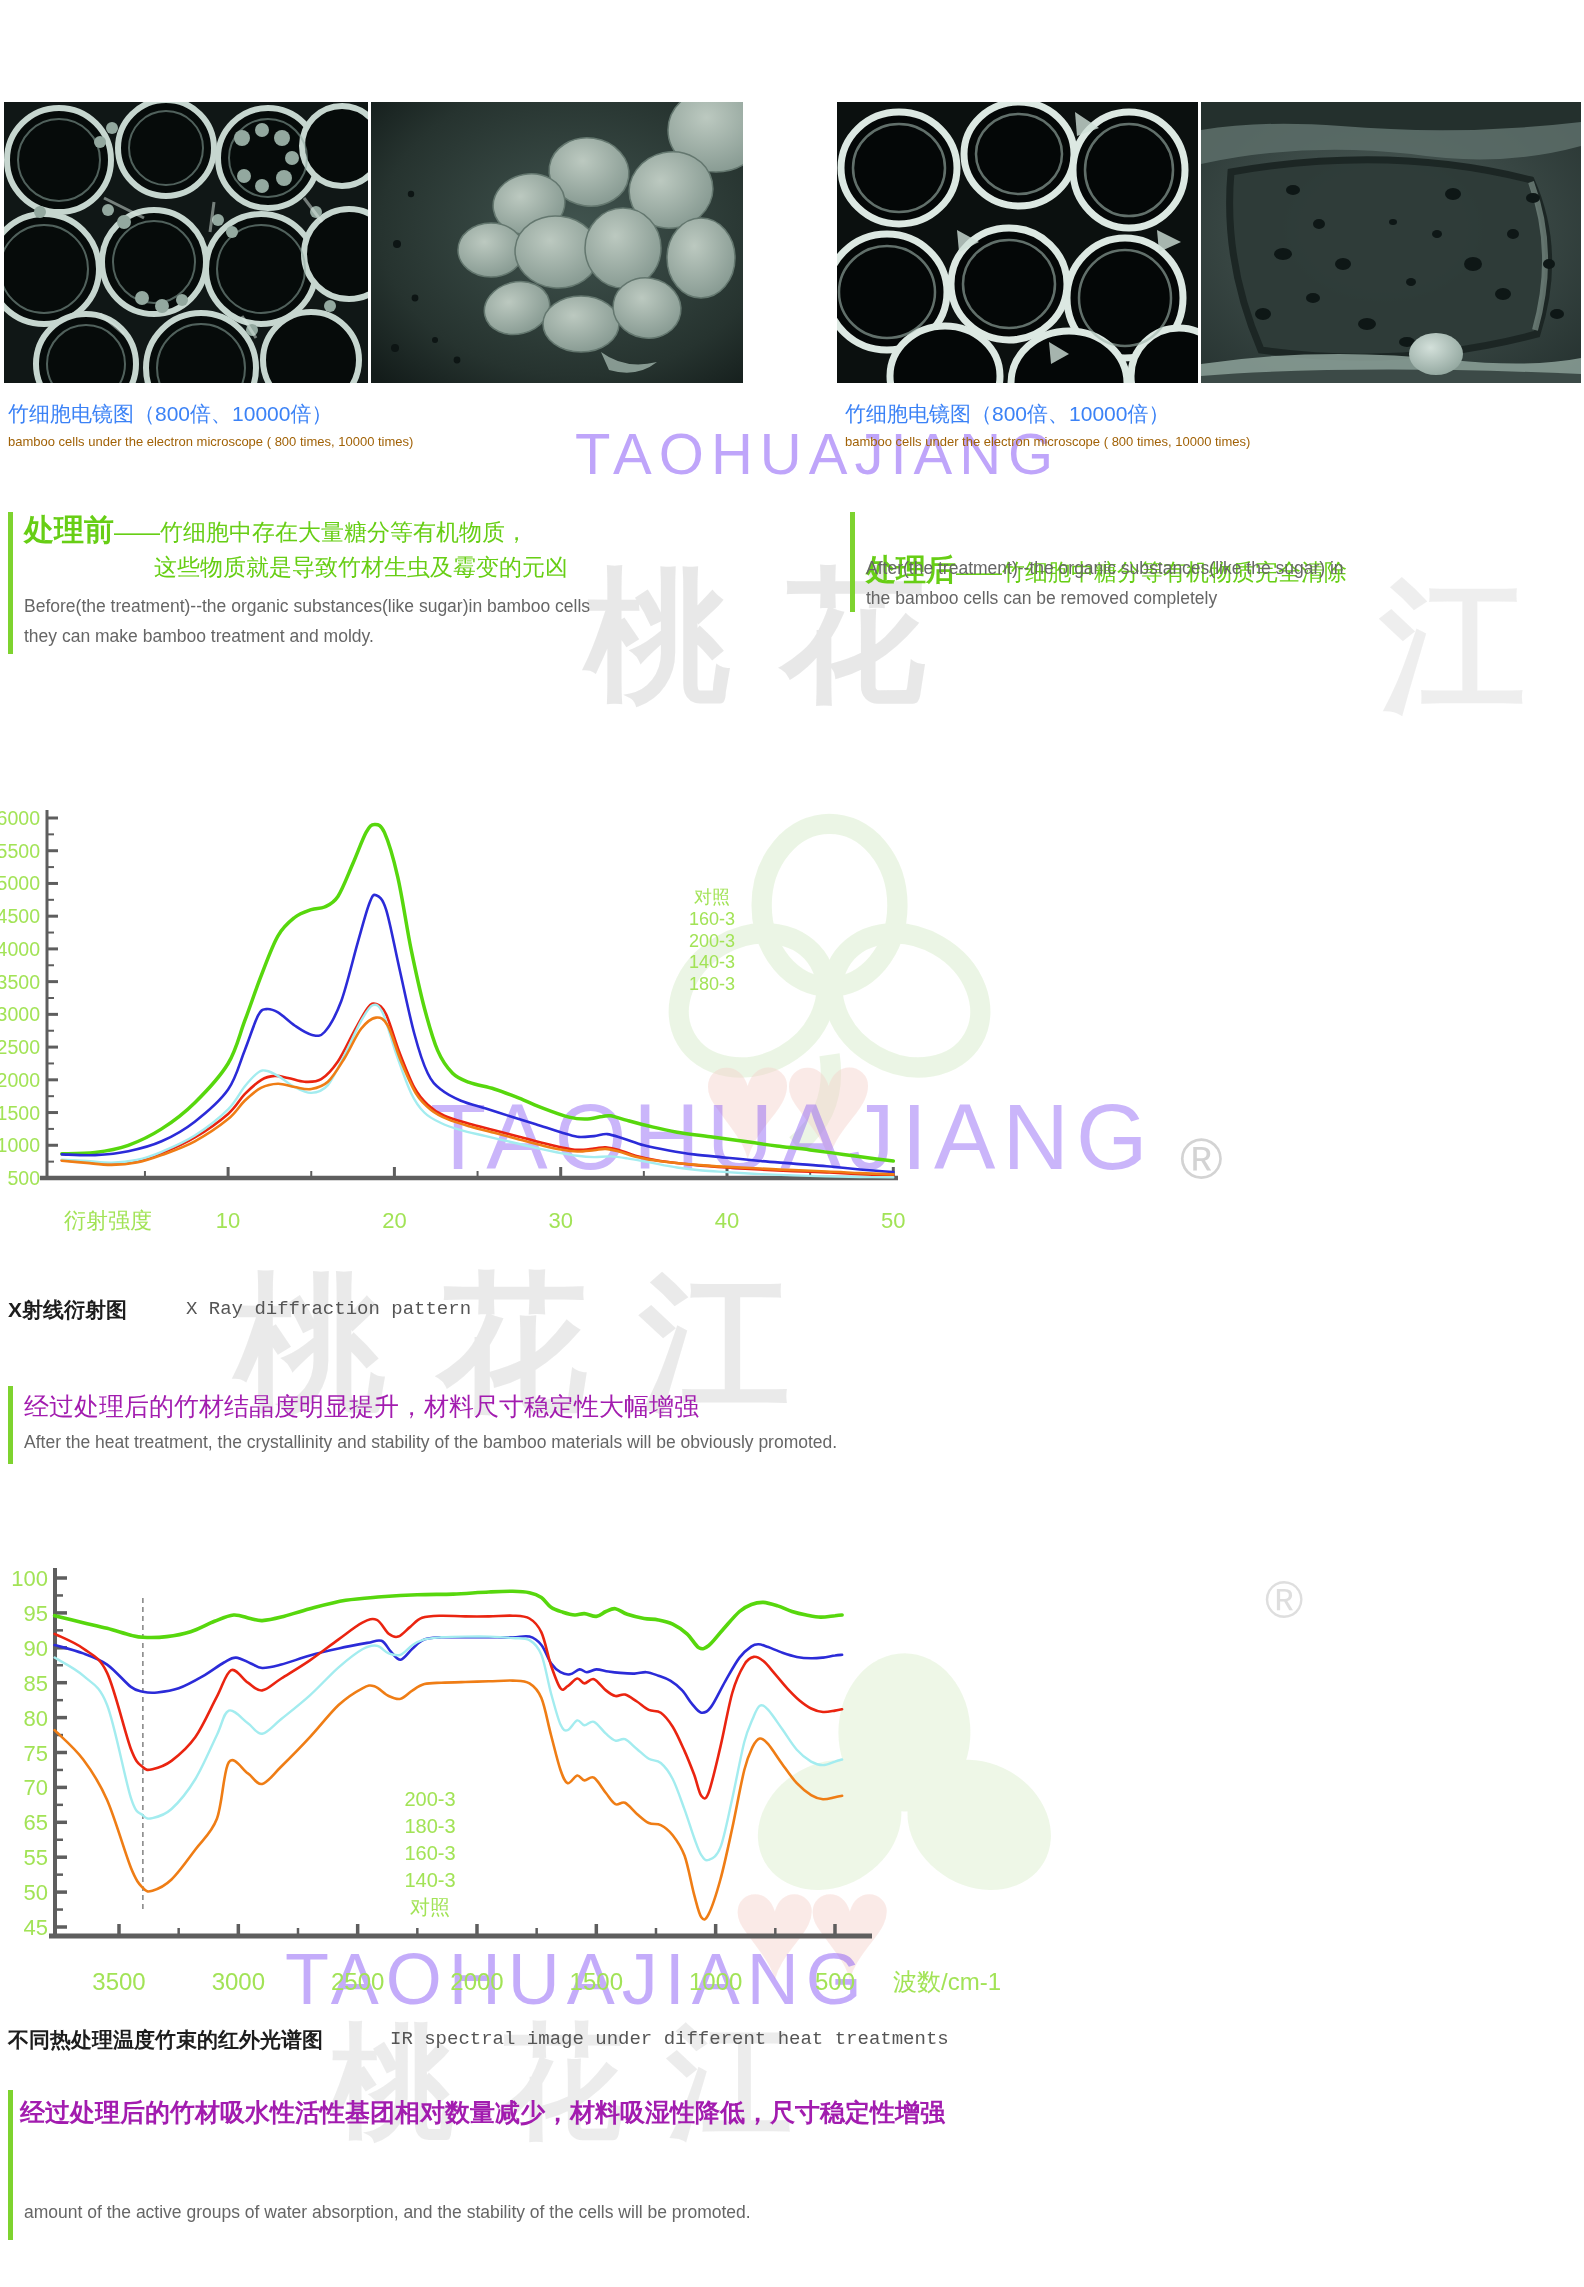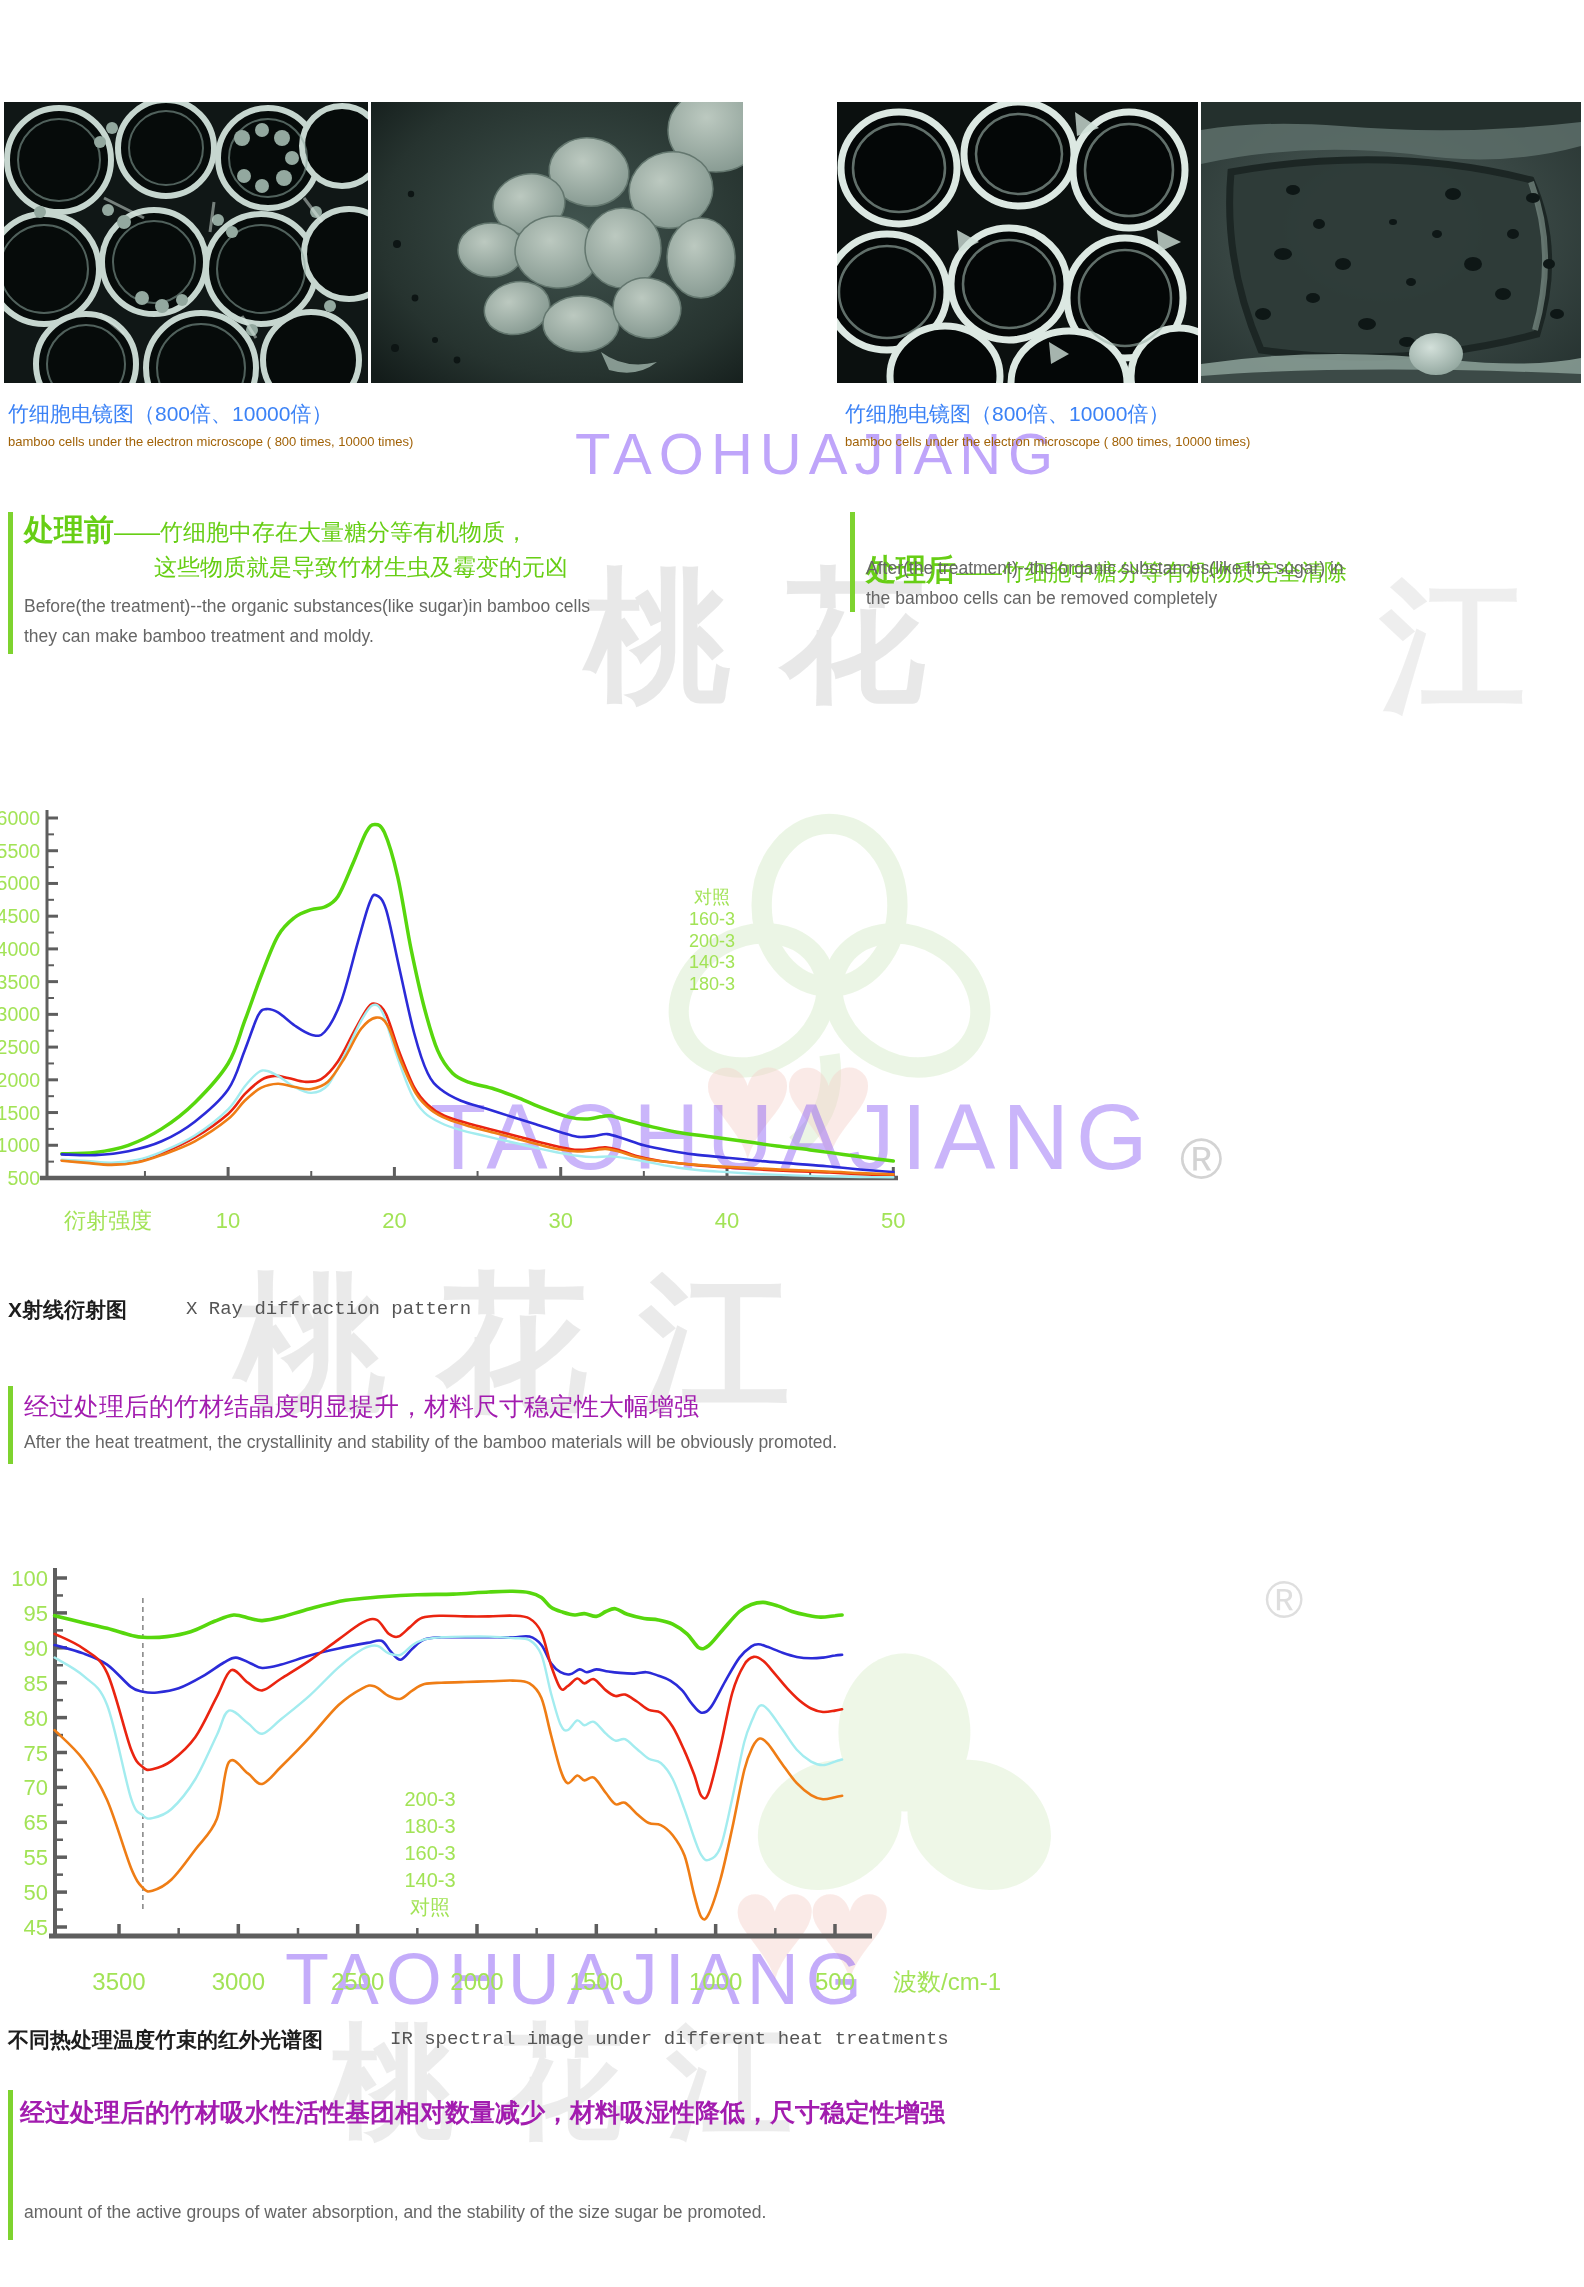--- a/index.html
+++ b/index.html
@@ -395,15 +395,15 @@
       <path d="M54.6 1633.8C59.3 1636.3 74.5 1642.0 83.2 1648.5C92.0 1655.0 99.1 1656.2 107.1 1672.9C115.0 1689.7 125.0 1733.3 130.9 1749.0C136.9 1764.7 139.3 1763.8 142.9 1767.2C146.4 1770.5 147.6 1770.3 152.4 1769.3C157.2 1768.2 164.3 1766.2 171.5 1760.9C178.7 1755.5 187.8 1747.8 195.4 1737.1C202.9 1726.4 210.9 1707.8 216.9 1696.7C222.8 1685.5 226.0 1672.5 231.2 1670.1C236.3 1667.8 242.7 1679.3 247.9 1682.7C253.0 1686.1 256.6 1691.1 262.2 1690.4C267.8 1689.7 273.3 1683.5 281.3 1678.5C289.2 1673.5 300.4 1666.9 309.9 1660.4C319.5 1653.8 329.8 1645.7 338.6 1639.4C347.3 1633.1 356.1 1625.9 362.4 1622.7C368.8 1619.4 372.4 1618.0 376.8 1619.9C381.1 1621.7 385.1 1631.0 388.7 1633.8C392.3 1636.6 394.7 1637.8 398.2 1636.6C401.8 1635.5 406.2 1630.0 410.2 1626.9C414.1 1623.7 416.9 1619.6 422.1 1617.8C427.3 1615.9 434.0 1615.9 441.2 1615.7C448.4 1615.5 457.1 1616.3 465.1 1616.4C473.0 1616.5 481.0 1616.5 488.9 1616.4C496.9 1616.3 506.0 1615.3 512.8 1615.7C519.6 1616.0 524.7 1615.7 529.5 1618.5C534.3 1621.3 537.8 1624.6 541.4 1632.4C545.0 1640.2 547.8 1655.9 551.0 1665.3C554.2 1674.6 557.7 1684.8 560.5 1688.3C563.3 1691.8 564.9 1687.8 567.7 1686.2C570.5 1684.6 574.4 1679.0 577.2 1678.5C580.0 1678.0 581.6 1683.3 584.4 1683.4C587.2 1683.5 590.4 1678.0 593.9 1679.2C597.5 1680.4 602.3 1687.6 605.9 1690.4C609.4 1693.2 612.2 1695.3 615.4 1696.0C618.6 1696.7 621.4 1693.6 625.0 1694.6C628.5 1695.5 632.9 1699.0 636.9 1701.5C640.9 1704.1 644.8 1708.1 648.8 1709.9C652.8 1711.8 656.8 1709.9 660.8 1712.7C664.7 1715.5 668.7 1720.3 672.7 1726.7C676.7 1733.1 681.0 1743.1 684.6 1751.1C688.2 1759.1 691.4 1767.4 694.2 1774.8C697.0 1782.3 698.9 1792.8 701.3 1795.8C703.7 1798.8 705.3 1801.1 708.5 1793.0C711.7 1784.8 716.4 1763.7 720.4 1746.9C724.4 1730.2 728.4 1706.2 732.4 1692.5C736.3 1678.7 740.7 1670.5 744.3 1664.6C747.9 1658.6 750.7 1657.5 753.8 1656.9C757.0 1656.3 759.8 1658.2 763.4 1661.1C767.0 1664.0 771.3 1669.8 775.3 1674.3C779.3 1678.9 783.3 1684.0 787.2 1688.3C791.2 1692.6 795.2 1696.8 799.2 1700.2C803.2 1703.5 807.1 1706.5 811.1 1708.5C815.1 1710.5 819.1 1711.7 823.0 1712.0C827.0 1712.4 831.8 1711.1 835.0 1710.6C838.2 1710.2 840.9 1709.5 842.1 1709.2" fill="none" stroke="#ea2410" stroke-width="2.6" stroke-linejoin="round" stroke-linecap="round"></path>
       <path d="M54.6 1657.6C59.3 1660.6 74.5 1667.8 83.2 1675.7C92.0 1683.6 99.1 1684.7 107.1 1705.0C115.0 1725.4 125.0 1779.5 130.9 1797.9C136.9 1816.3 139.3 1811.9 142.9 1815.3C146.4 1818.7 147.6 1819.2 152.4 1818.1C157.2 1817.1 164.3 1815.6 171.5 1809.0C178.7 1802.5 187.8 1791.4 195.4 1779.0C202.9 1766.7 211.3 1746.5 216.9 1735.0C222.4 1723.6 223.6 1712.6 228.8 1710.6C234.0 1708.6 242.3 1719.3 247.9 1723.2C253.4 1727.0 256.6 1734.4 262.2 1733.7C267.8 1733.0 273.3 1725.4 281.3 1719.0C289.2 1712.6 300.4 1703.9 309.9 1695.3C319.5 1686.7 329.8 1675.0 338.6 1667.3C347.3 1659.7 356.1 1652.8 362.4 1649.2C368.8 1645.6 372.4 1645.0 376.8 1645.7C381.1 1646.4 384.7 1651.9 388.7 1653.4C392.7 1654.9 396.6 1656.2 400.6 1654.8C404.6 1653.4 408.6 1647.6 412.6 1645.0C416.5 1642.4 419.7 1640.7 424.5 1639.4C429.3 1638.1 434.4 1637.8 441.2 1637.3C448.0 1636.9 457.1 1636.7 465.1 1636.6C473.0 1636.5 481.0 1636.4 488.9 1636.6C496.9 1636.9 506.0 1637.4 512.8 1638.0C519.6 1638.6 524.7 1637.3 529.5 1640.1C534.3 1642.9 537.8 1645.9 541.4 1654.8C545.0 1663.6 547.8 1681.5 551.0 1693.2C554.2 1704.8 557.7 1718.4 560.5 1724.6C563.3 1730.7 564.9 1730.9 567.7 1730.2C570.5 1729.5 574.4 1721.2 577.2 1720.4C580.0 1719.6 581.6 1725.0 584.4 1725.3C587.2 1725.5 590.4 1720.4 593.9 1721.8C597.5 1723.2 602.3 1730.5 605.9 1733.7C609.4 1736.8 612.2 1739.7 615.4 1740.6C618.6 1741.6 621.4 1737.8 625.0 1739.2C628.5 1740.6 632.9 1745.8 636.9 1749.0C640.9 1752.3 644.8 1756.5 648.8 1758.8C652.8 1761.1 656.8 1759.6 660.8 1763.0C664.7 1766.3 668.7 1771.2 672.7 1779.0C676.7 1786.8 681.0 1799.9 684.6 1809.7C688.2 1819.6 691.4 1830.4 694.2 1838.0C697.0 1845.6 698.9 1851.4 701.3 1855.1C703.7 1858.8 705.3 1861.3 708.5 1860.0C711.7 1858.7 716.4 1857.8 720.4 1847.4C724.4 1837.1 728.4 1815.4 732.4 1797.9C736.3 1780.3 740.9 1755.2 744.3 1742.0C747.7 1728.9 750.1 1725.0 752.6 1719.0C755.2 1712.9 757.2 1707.2 759.8 1705.7C762.4 1704.2 764.4 1706.0 768.2 1709.9C771.9 1713.9 777.7 1722.8 782.5 1729.5C787.2 1736.1 792.0 1744.4 796.8 1749.7C801.6 1755.1 806.7 1759.0 811.1 1761.6C815.5 1764.1 819.1 1765.1 823.0 1765.1C827.0 1765.1 831.8 1762.5 835.0 1761.6C838.2 1760.6 840.9 1759.8 842.1 1759.5" fill="none" stroke="#a3ecef" stroke-width="2.4" stroke-linejoin="round" stroke-linecap="round"></path>
       <path d="M54.6 1730.2C59.3 1735.0 74.5 1747.8 83.2 1759.5C92.0 1771.1 99.1 1781.9 107.1 1800.0C115.0 1818.0 125.0 1853.0 130.9 1867.7C136.9 1882.3 139.3 1884.1 142.9 1887.9C146.4 1891.8 147.6 1892.1 152.4 1890.7C157.2 1889.3 164.3 1886.4 171.5 1879.5C178.7 1872.7 187.8 1859.6 195.4 1849.5C202.9 1839.4 211.3 1833.4 216.9 1818.8C222.4 1804.3 223.6 1769.8 228.8 1762.3C234.0 1754.7 242.3 1769.8 247.9 1773.4C253.4 1777.0 256.6 1785.1 262.2 1783.9C267.8 1782.7 273.3 1774.3 281.3 1766.5C289.2 1758.7 300.4 1747.4 309.9 1737.1C319.5 1726.9 329.8 1713.2 338.6 1705.0C347.3 1696.9 356.5 1691.4 362.4 1688.3C368.4 1685.1 370.0 1684.9 374.4 1686.2C378.7 1687.5 384.3 1693.9 388.7 1696.0C393.1 1698.1 396.6 1699.7 400.6 1698.8C404.6 1697.8 408.6 1692.8 412.6 1690.4C416.5 1687.9 419.7 1685.4 424.5 1684.1C429.3 1682.8 434.4 1683.0 441.2 1682.7C448.0 1682.4 457.1 1682.2 465.1 1682.0C473.0 1681.8 481.0 1681.5 488.9 1681.3C496.9 1681.1 506.0 1680.3 512.8 1680.6C519.6 1681.0 524.7 1680.5 529.5 1683.4C534.3 1686.3 537.8 1689.4 541.4 1698.1C545.0 1706.7 547.8 1723.1 551.0 1735.0C554.2 1747.0 557.7 1761.9 560.5 1770.0C563.3 1778.0 564.9 1782.3 567.7 1783.2C570.5 1784.1 574.4 1776.0 577.2 1775.5C580.0 1775.1 581.6 1780.1 584.4 1780.4C587.2 1780.8 590.4 1775.5 593.9 1777.6C597.5 1779.7 602.3 1788.6 605.9 1793.0C609.4 1797.4 612.2 1802.5 615.4 1804.2C618.6 1805.8 621.4 1801.1 625.0 1802.8C628.5 1804.4 632.9 1810.6 636.9 1813.9C640.9 1817.3 644.8 1821.1 648.8 1823.0C652.8 1824.9 656.8 1823.1 660.8 1825.1C664.7 1827.1 668.7 1830.1 672.7 1835.2C676.7 1840.3 681.0 1845.9 684.6 1855.8C688.2 1865.8 691.4 1884.7 694.2 1894.9C697.0 1905.1 698.9 1914.0 701.3 1917.2C703.7 1920.5 705.3 1920.7 708.5 1914.4C711.7 1908.2 716.4 1894.0 720.4 1879.5C724.4 1865.1 728.4 1845.8 732.4 1827.5C736.3 1809.3 740.9 1783.4 744.3 1770.0C747.7 1756.5 750.1 1752.2 752.6 1746.9C755.2 1741.7 757.2 1739.0 759.8 1738.5C762.4 1738.1 764.4 1739.8 768.2 1744.1C771.9 1748.4 777.7 1757.9 782.5 1764.4C787.2 1770.9 792.0 1778.1 796.8 1783.2C801.6 1788.3 806.7 1792.4 811.1 1795.1C815.5 1797.8 819.1 1798.9 823.0 1799.3C827.0 1799.6 831.8 1797.8 835.0 1797.2C838.2 1796.6 840.9 1796.0 842.1 1795.8" fill="none" stroke="#ef7d15" stroke-width="2.6" stroke-linejoin="round" stroke-linecap="round"></path>
     </svg>
 
   <div class="fig-zh" style="left:8px;top:2026px;">不同热处理温度竹束的红外光谱图</div>
   <div class="fig-en" style="left:390px;top:2028px;">IR spectral image under different heat treatments</div>
 
   <div class="gbar" style="left:8px;top:2090px;height:150px;"></div>
   <div class="note-zh" style="left:20px;top:2096px;font-weight:bold;">经过处理后的竹材吸水性活性基团相对数量减少，材料吸湿性降低，尺寸稳定性增强</div>
-  <div class="note-en" style="left:24px;top:2202px;">amount of the active groups of water absorption, and the stability of the size sugar be promoted.</div>
+  <div class="note-en" style="left:24px;top:2202px;">amount of the active groups of water absorption, and the stability of the cells will be promoted.</div>
 
 </div>
 
 </body></html>

